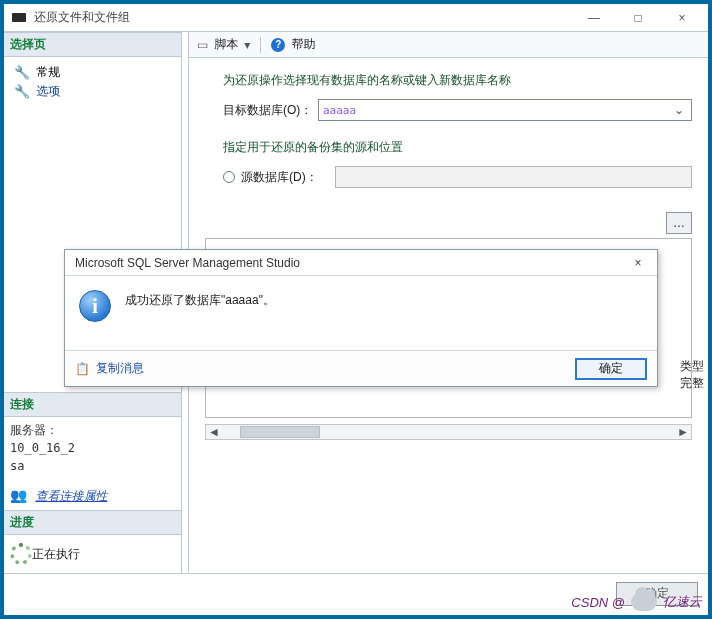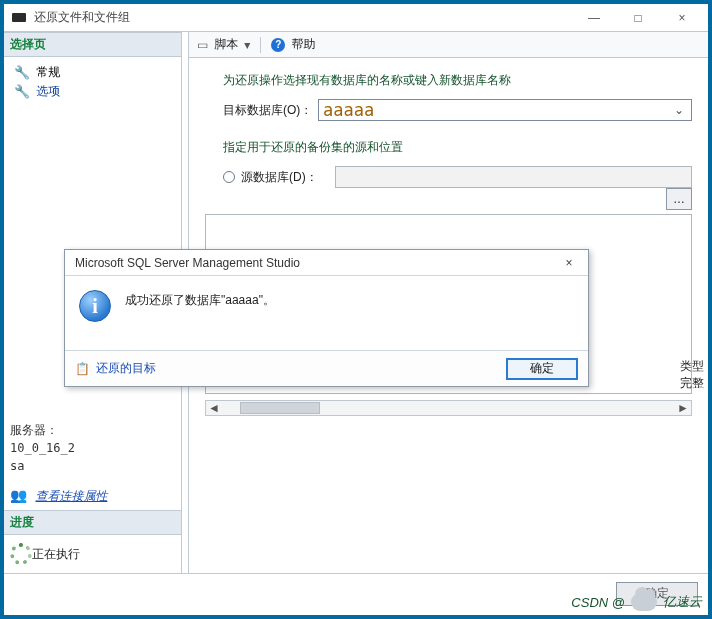--- a/index.html
+++ b/index.html
@@ -35,57 +35,57 @@
   .main { flex:1; display:flex; flex-direction:column; border-left:1px solid #c0cad4; margin-left:6px; }
   .toolbar { height:26px; border-bottom:1px solid #c0cad4; display:flex; align-items:center; gap:6px; padding:0 8px; background:#f8f9fb; }
   .toolbar .sep { width:1px; height:16px; background:#c0cad4; margin:0 4px; }
   .help-circle { width:14px; height:14px; border-radius:50%; background:#1e6fd6; color:#fff; font-weight:bold; font-size:10px; display:flex; align-items:center; justify-content:center; }
   .content { padding:14px 16px 4px 16px; flex:1; overflow:hidden; position:relative; }
   .group-title { font-size:12px; color:#222; margin-bottom:2px; }
   .group-sub { font-size:12px; color:#14532d; padding-left:18px; margin-bottom:10px; }
   .formrow { display:flex; align-items:center; padding-left:18px; margin-bottom:18px; }
   .formrow label { width:95px; }
   .combo { flex:1; height:22px; border:1px solid #7a8a9a; display:flex; align-items:center; padding:0 4px; background:#fff; position:relative; }
-  .combo .combo-text { flex:1; font-size:17px; color:#a16207; font-family:Consolas,monospace; }
+  .combo .combo-text { flex:1; font-size:11px; color:#8b5cf6; font-family:Consolas,monospace; }
   .combo .dd { width:16px; text-align:center; color:#555; }
-  .radio-row { display:flex; align-items:center; padding-left:4px; gap:6px; margin-bottom:0; }
+  .radio-row { display:flex; align-items:center; padding-left:4px; gap:6px; margin-bottom:24px; }
   .radio { width:12px; height:12px; border:1px solid #6c7a88; border-radius:50%; background:#fff; }
   .disabled-input { flex:1; height:22px; border:1px solid #b0b7bf; background:#f2f2f2; }
   .ellipsis-btn { width:26px; height:22px; border:1px solid #8b97a3; background:#eef0f3; display:flex; align-items:center; justify-content:center; font-size:12px; margin-left:6px;}
   .big-list { border:1px solid #b0b7bf; height:180px; background:#fff; margin-top:4px; }
   .right-tags { position:absolute; right:4px; top:300px; font-size:12px; color:#222; text-align:right; line-height:1.4; }
   .hscrollbar { height:16px; border:1px solid #c0c6cd; background:#f3f4f6; display:flex; align-items:center; margin-top:6px; }
   .hscroll-thumb { height:12px; background:#cfd4da; width:80px; margin-left:18px; border:1px solid #b7bdc4; }
   .hscroll-arrow { width:16px; height:14px; display:flex; align-items:center; justify-content:center; color:#555; }
   .bottom { height:40px; border-top:1px solid #c0cad4; display:flex; align-items:center; justify-content:flex-end; padding:0 10px; background:#fff;}
   .bottom-btn { width:82px; height:24px; border:1px solid #8b97a3; background:#e8eaee; display:flex; align-items:center; justify-content:center; color:#555; }
 
   
   .modal {
-    position:absolute; left:60px; top:245px; width:525px; height:138px;
+    position:absolute; left:60px; top:245px; width:594px; height:138px;
     background:#fff; border:1px solid #8a98a7; box-shadow:2px 2px 6px rgba(0,0,0,.25);
     display:flex; flex-direction:column;
   }
   .modal-title { height:26px; display:flex; align-items:center; padding:0 6px 0 10px; font-size:12px; color:#333; border-bottom:1px solid #d0d6dd; }
   .modal-title .t { flex:1; }
   .modal-close { width:26px; height:20px; display:flex; align-items:center; justify-content:center; color:#444; }
   .modal-body { flex:1; display:flex; align-items:flex-start; padding:14px 14px 4px 14px; gap:14px; }
   .info-icon {
     width:32px; height:32px; border-radius:50%;
     background:radial-gradient(circle at 35% 30%, #9fd0ff, #2a7ad1 70%);
     border:1px solid #1e5fa8; color:#fff; font-weight:bold; font-size:20px;
     display:flex; align-items:center; justify-content:center; font-family:Georgia,serif;
   }
   .modal-msg { font-size:12px; color:#222; padding-top:2px; }
   .modal-footer { height:36px; border-top:1px solid #d0d6dd; display:flex; align-items:center; padding:0 10px; background:#fdfdfd; }
   .copy-link { display:flex; align-items:center; gap:6px; color:#1a4db3; font-size:12px; cursor:pointer; }
   .copy-ic { color:#3d7bc0; }
   .ok-btn { margin-left:auto; width:72px; height:22px; border:2px solid #2a7ad1; background:#eef4fb; display:flex; align-items:center; justify-content:center; font-size:12px; }
 
-  .watermark { position:absolute; right:6px; bottom:4px; display:flex; align-items:center; gap:6px; color:#14532d; font-size:13px; font-style:italic;}
+  .watermark { position:absolute; right:6px; bottom:4px; display:flex; align-items:center; gap:6px; color:#701a75; font-size:13px; font-style:italic;}
   .watermark .cloud {
     width:26px; height:18px; background:#c9cfd6; border-radius:10px; position:relative;
   }
   .watermark .cloud::before, .watermark .cloud::after {
     content:""; position:absolute; background:#c9cfd6; border-radius:50%;
   }
   .watermark .cloud::before { width:14px; height:14px; left:4px; top:-6px; }
   .watermark .cloud::after  { width:10px; height:10px; left:14px; top:-4px; }
 </style>
 </head>
@@ -117,20 +117,21 @@
           <div class="side-item">
             <span class="wrench">🔧</span>
             <span>选项</span>
           </div>
         </div>
       </div>
 
       <div class="spacer-flex"></div>
 
       <div class="side-section">
+        <div class="panelhead">连接</div>
         <div class="conn-body">
           <div class="conn-key">服务器：</div>
           <div class="conn-val">10_0_16_2</div>
           <div class="conn-val">sa</div>
           <div style="margin-top:10px; display:flex; align-items:center; gap:4px;">
             <span class="people-icon">👥</span>
             <span class="link">查看连接属性</span>
           </div>
         </div>
       </div>
@@ -206,21 +207,21 @@
       <span class="t">Microsoft SQL Server Management Studio</span>
       <div class="modal-close">×</div>
     </div>
     <div class="modal-body">
       <div class="info-icon">i</div>
       <div class="modal-msg">成功还原了数据库"aaaaa"。</div>
     </div>
     <div class="modal-footer">
       <div class="copy-link">
         <span class="copy-ic">📋</span>
-        <span>还原的目标</span>
+        <span>复制消息</span>
       </div>
       <div class="ok-btn">确定</div>
     </div>
   </div>
 
   <div class="watermark">
     <span>CSDN @</span>
     <div class="cloud"></div>
     <span>亿速云</span>
   </div>

